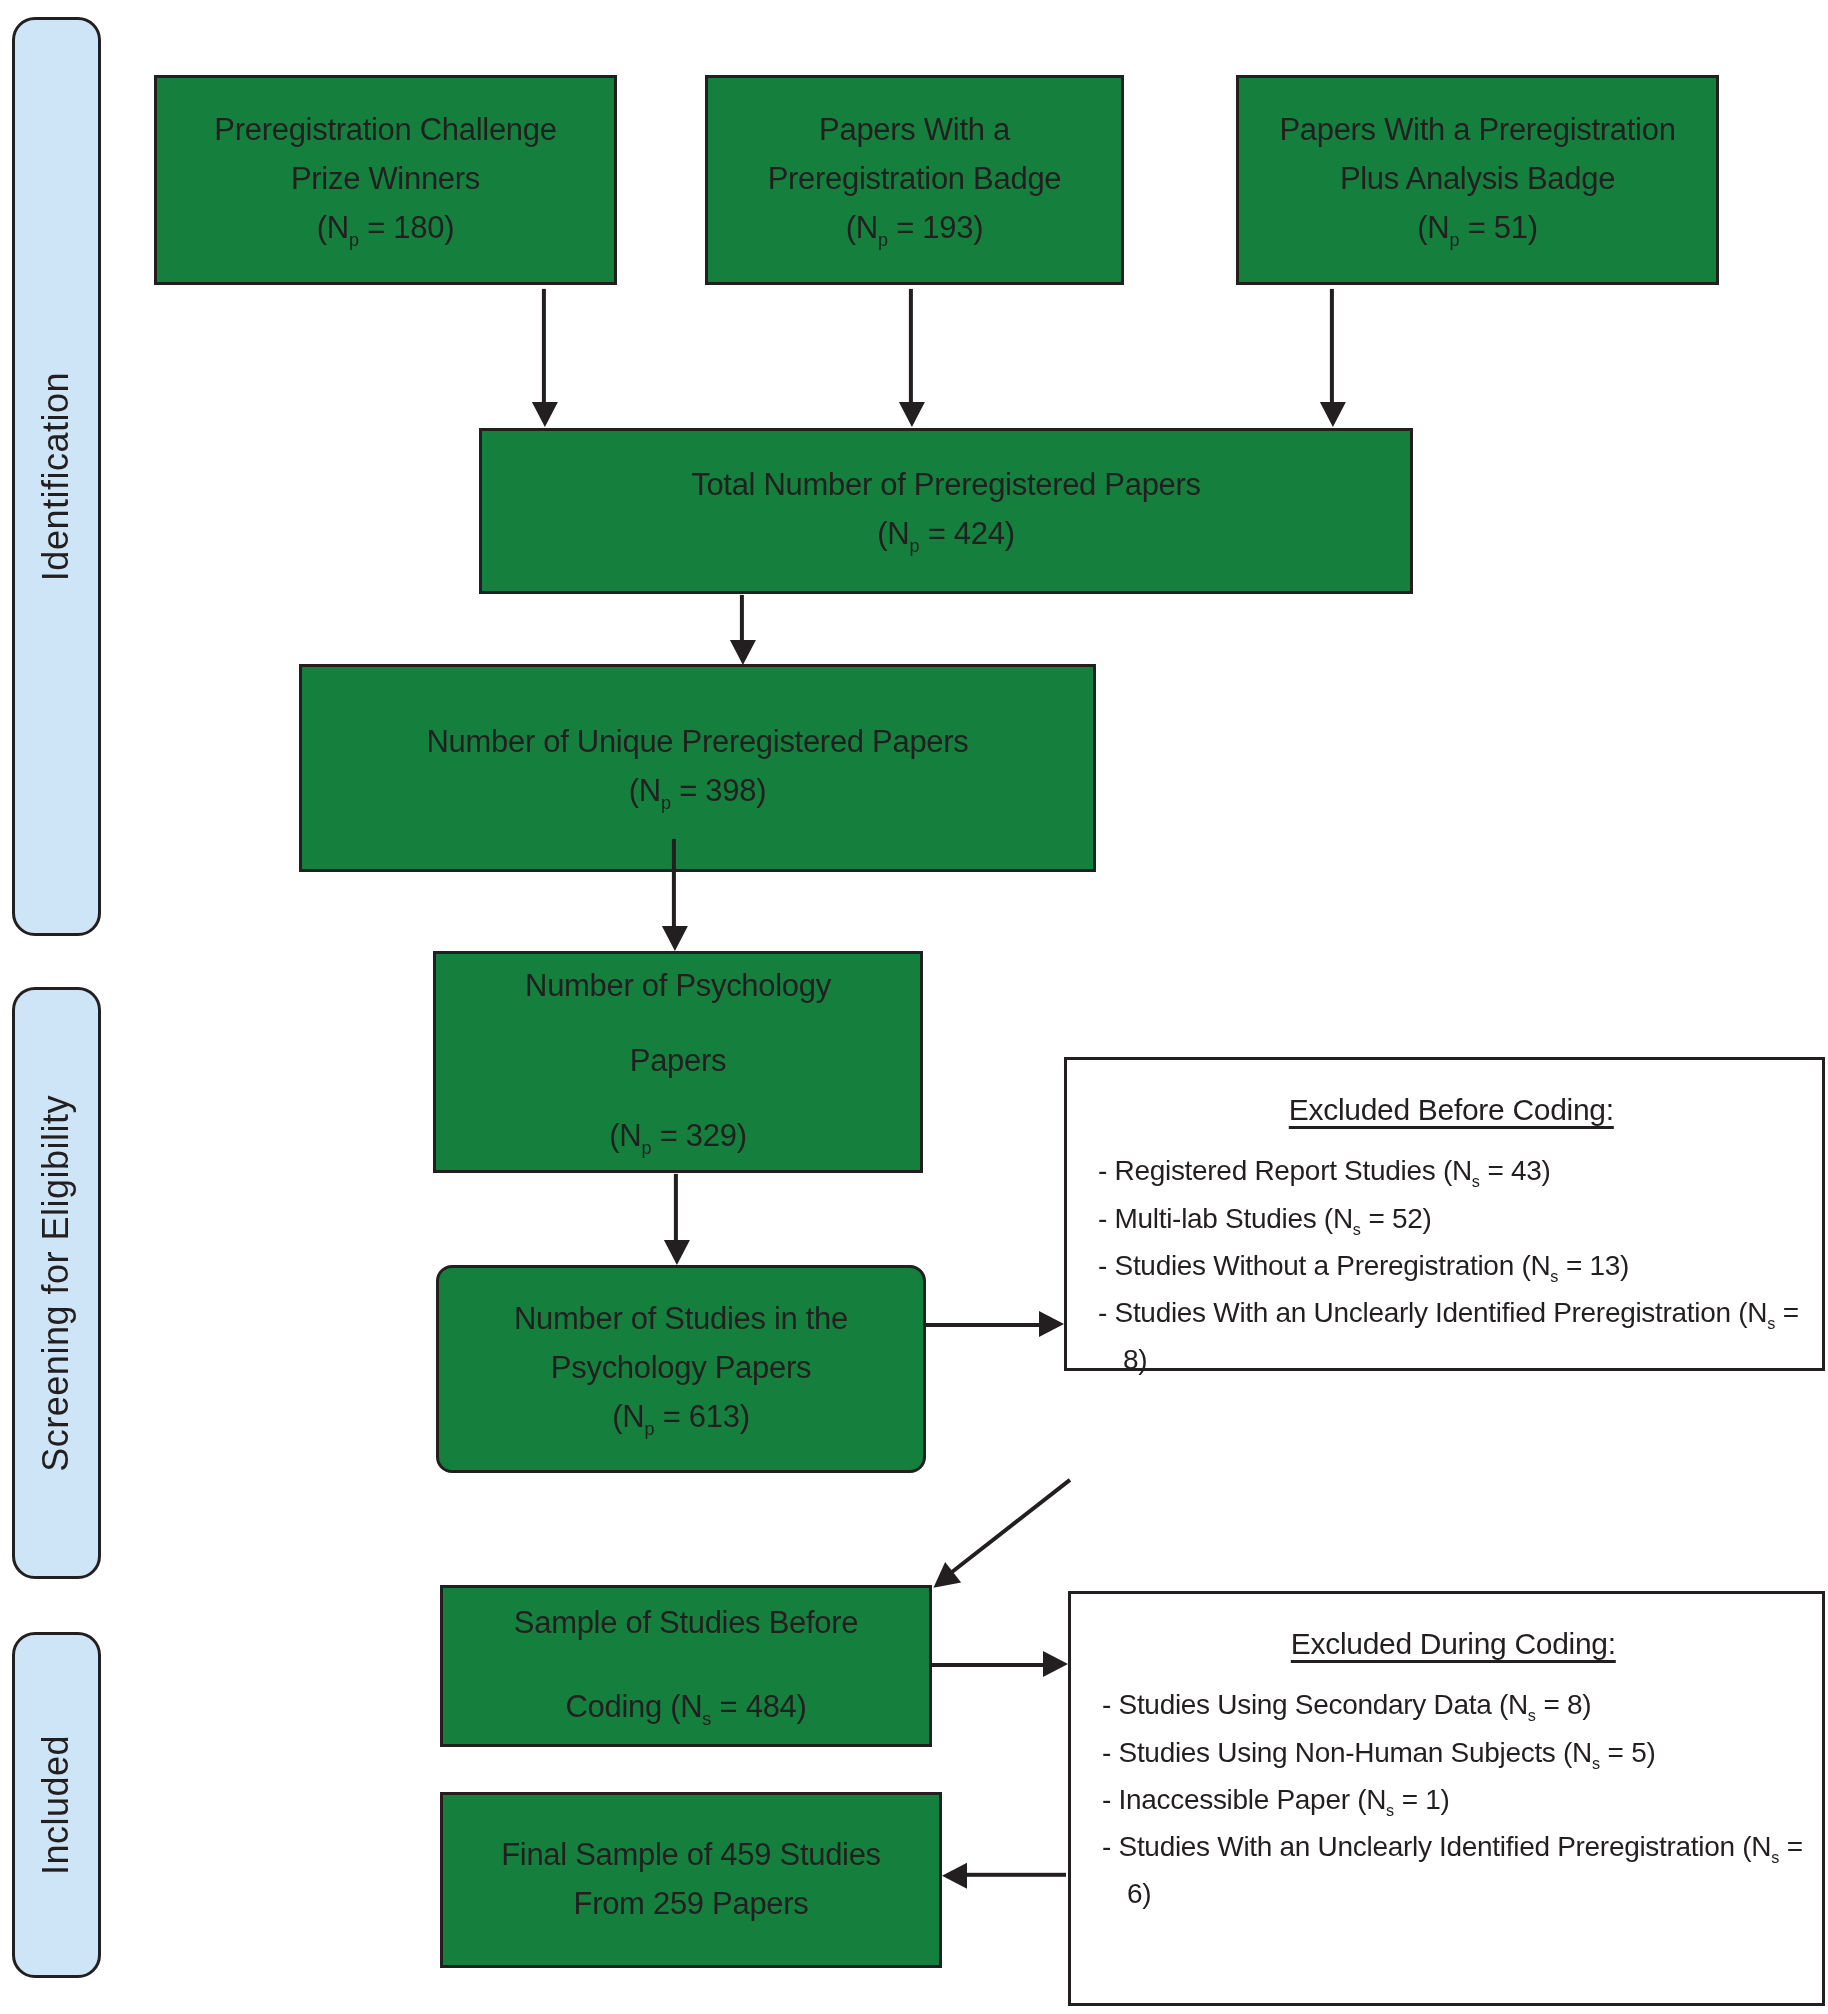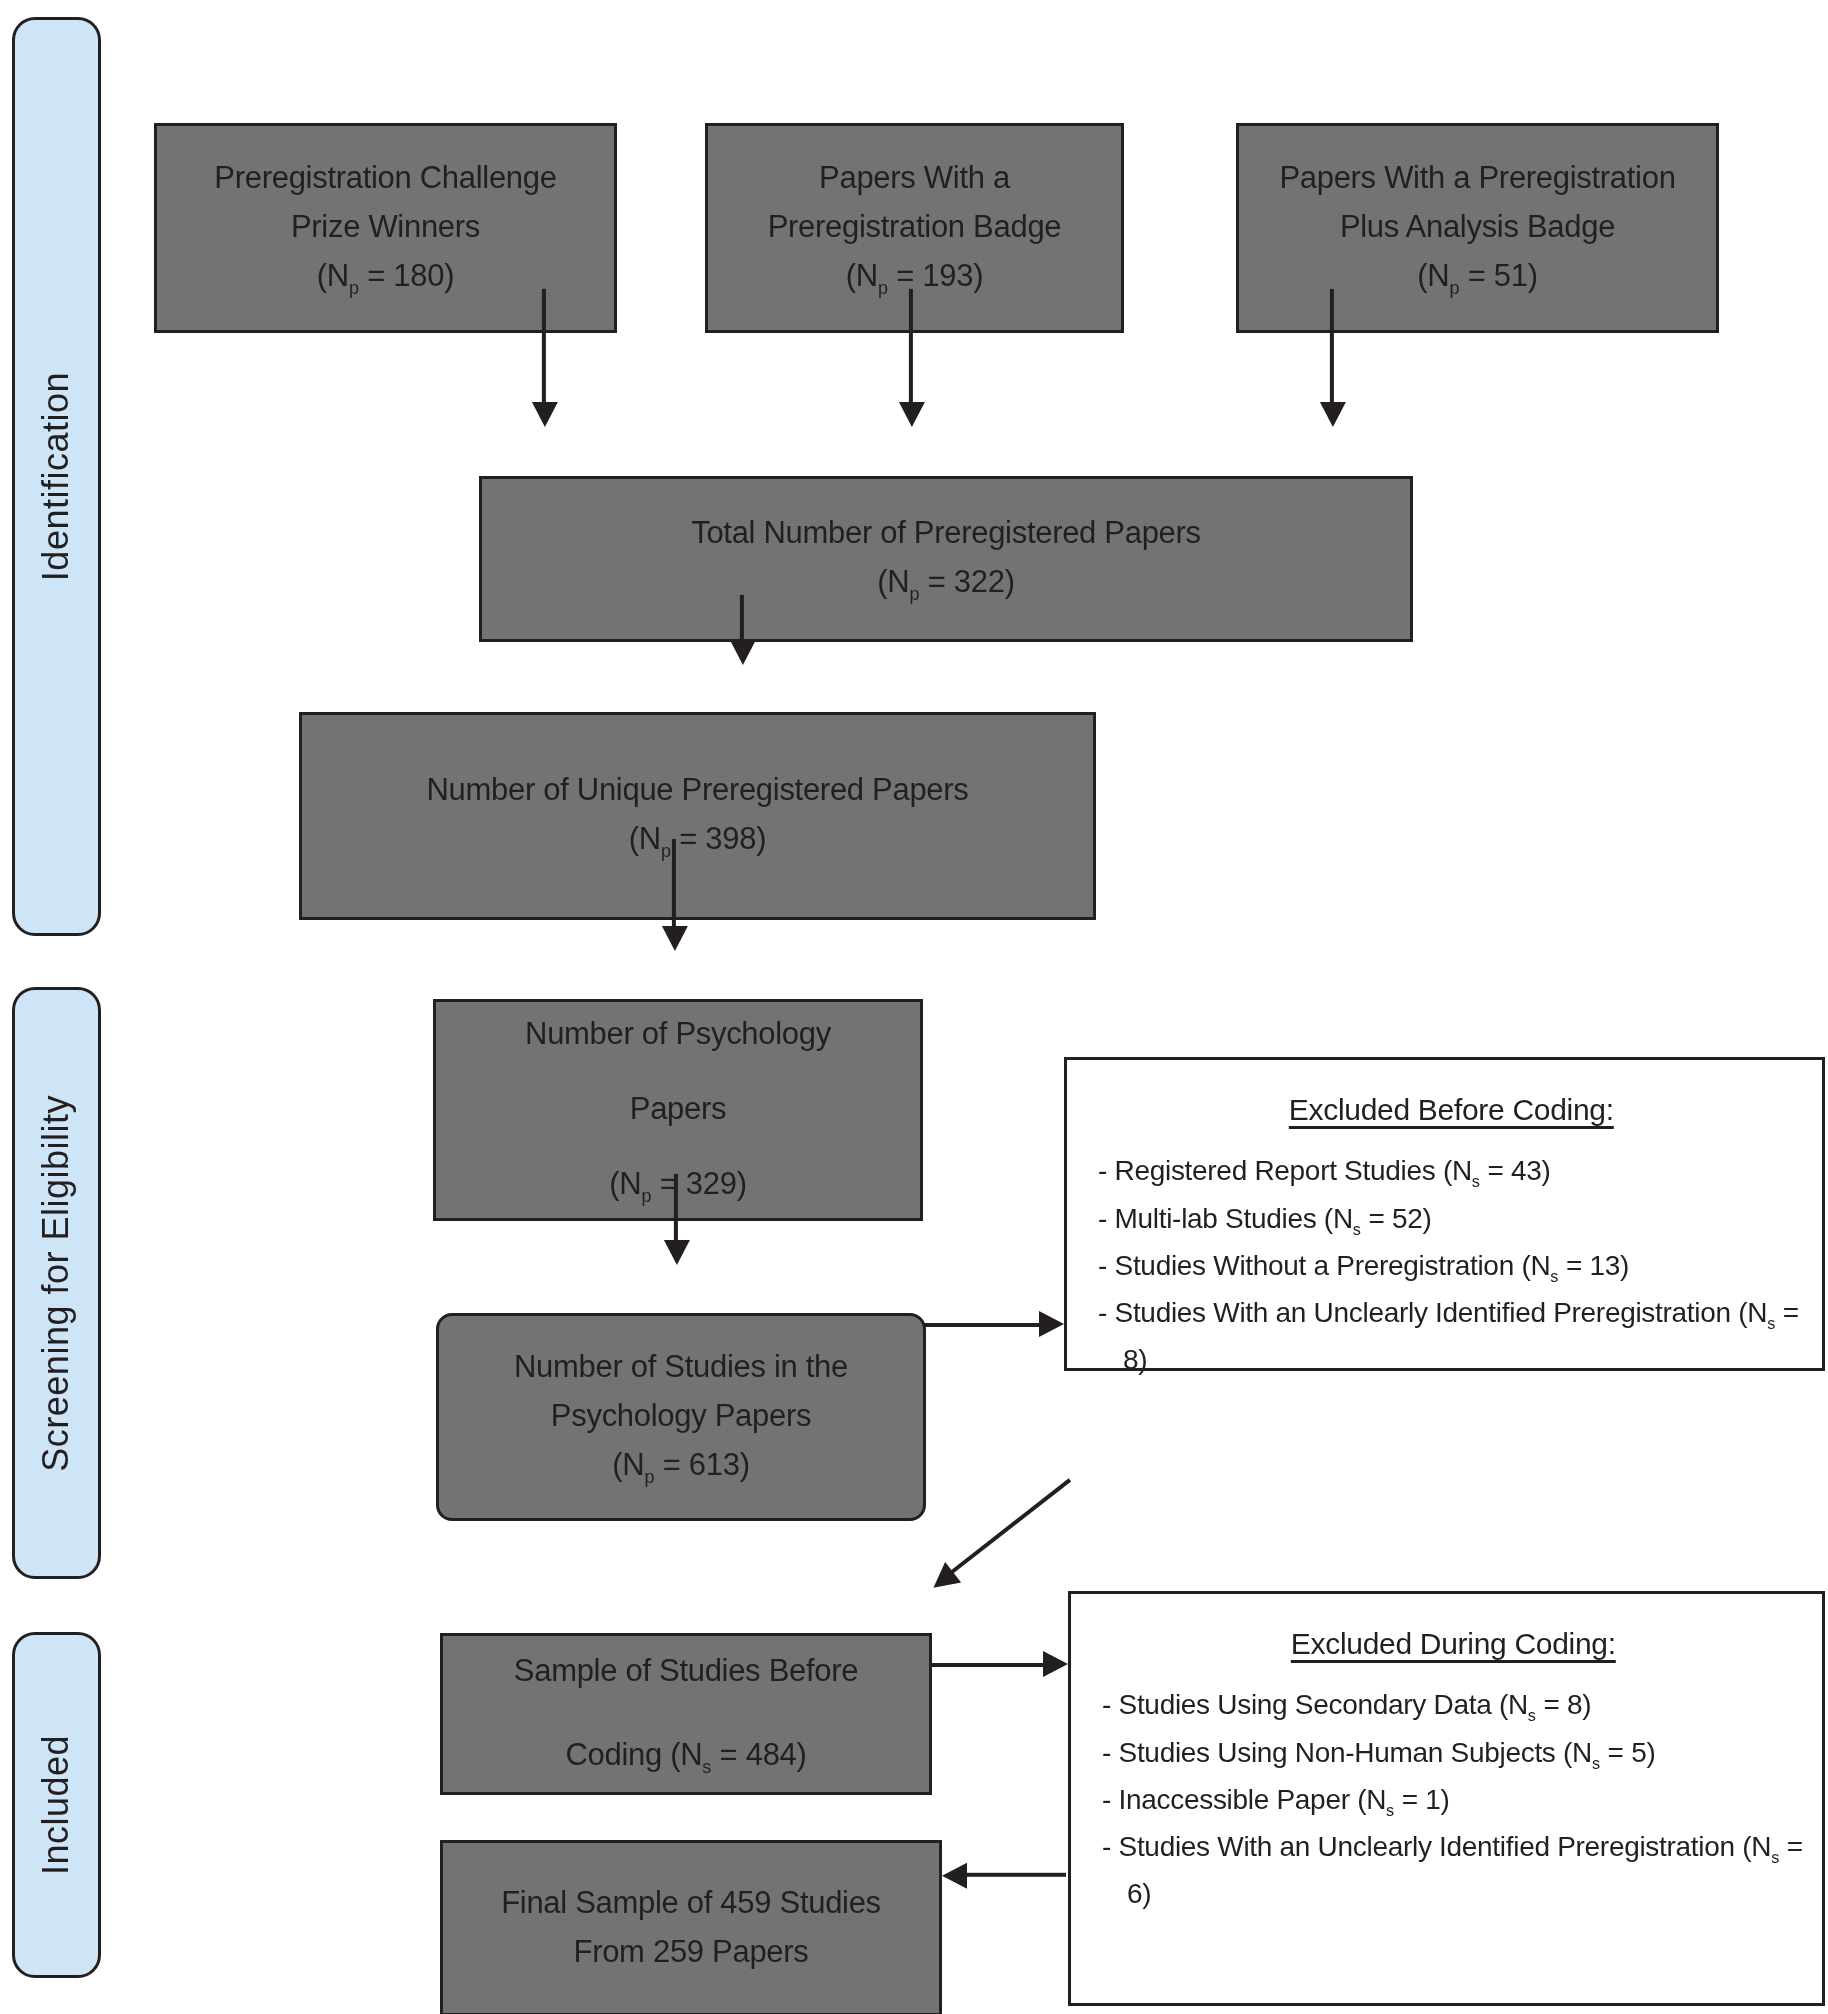--- a/index.html
+++ b/index.html
@@ -17,24 +17,24 @@
     box-sizing:border-box;
     display:flex; align-items:center; justify-content:center;
   }
   .vtext {
     writing-mode:vertical-rl; transform:rotate(180deg);
     font-size:36px; letter-spacing:0.5px; white-space:nowrap;
   }
 
   
   .fbox {
-    position:absolute; background:#737373; border:3.9px solid #231f20;
+    position:absolute; background:#15803d; border:3.9px solid #231f20;
     box-sizing:border-box;
     display:flex; flex-direction:column; align-items:center; justify-content:center;
-    text-align:center; font-size:31px; line-height:1.58; letter-spacing:-0.3px;margin-top:48px;
+    text-align:center; font-size:31px; line-height:1.58; letter-spacing:-0.3px;
   }
 
   
   .exbox {
     position:absolute; background:#ffffff; border:3.9px solid #231f20;
     box-sizing:border-box; font-size:28px; line-height:1.66;
     padding:25px 17.4px 9.7px 31px; letter-spacing:-0.3px;
   }
   .extitle {
     text-align:center; text-decoration:underline; text-underline-offset:5.8px;
@@ -82,21 +82,21 @@
   </div>
 
   <div class="fbox" style="left:1236px; top:75px; width:483px; height:210px;">
     <div>Papers With a Preregistration</div>
     <div>Plus Analysis Badge</div>
     <div><span>(N</span><span class="sub">p</span><span> = 51)</span></div>
   </div>
 
   <div class="fbox" style="left:479px; top:428px; width:934px; height:166px;">
     <div>Total Number of Preregistered Papers</div>
-    <div><span>(N</span><span class="sub">p</span><span> = 322)</span></div>
+    <div><span>(N</span><span class="sub">p</span><span> = 424)</span></div>
   </div>
 
   <div class="fbox" style="left:299px; top:664px; width:797px; height:208px;">
     <div>Number of Unique Preregistered Papers</div>
     <div><span>(N</span><span class="sub">p</span><span> = 398)</span></div>
   </div>
 
   <div class="fbox" style="left:433px; top:951px; width:490px; height:222px;gap:26px;">
     <div>Number of Psychology</div>
     <div>Papers</div>

